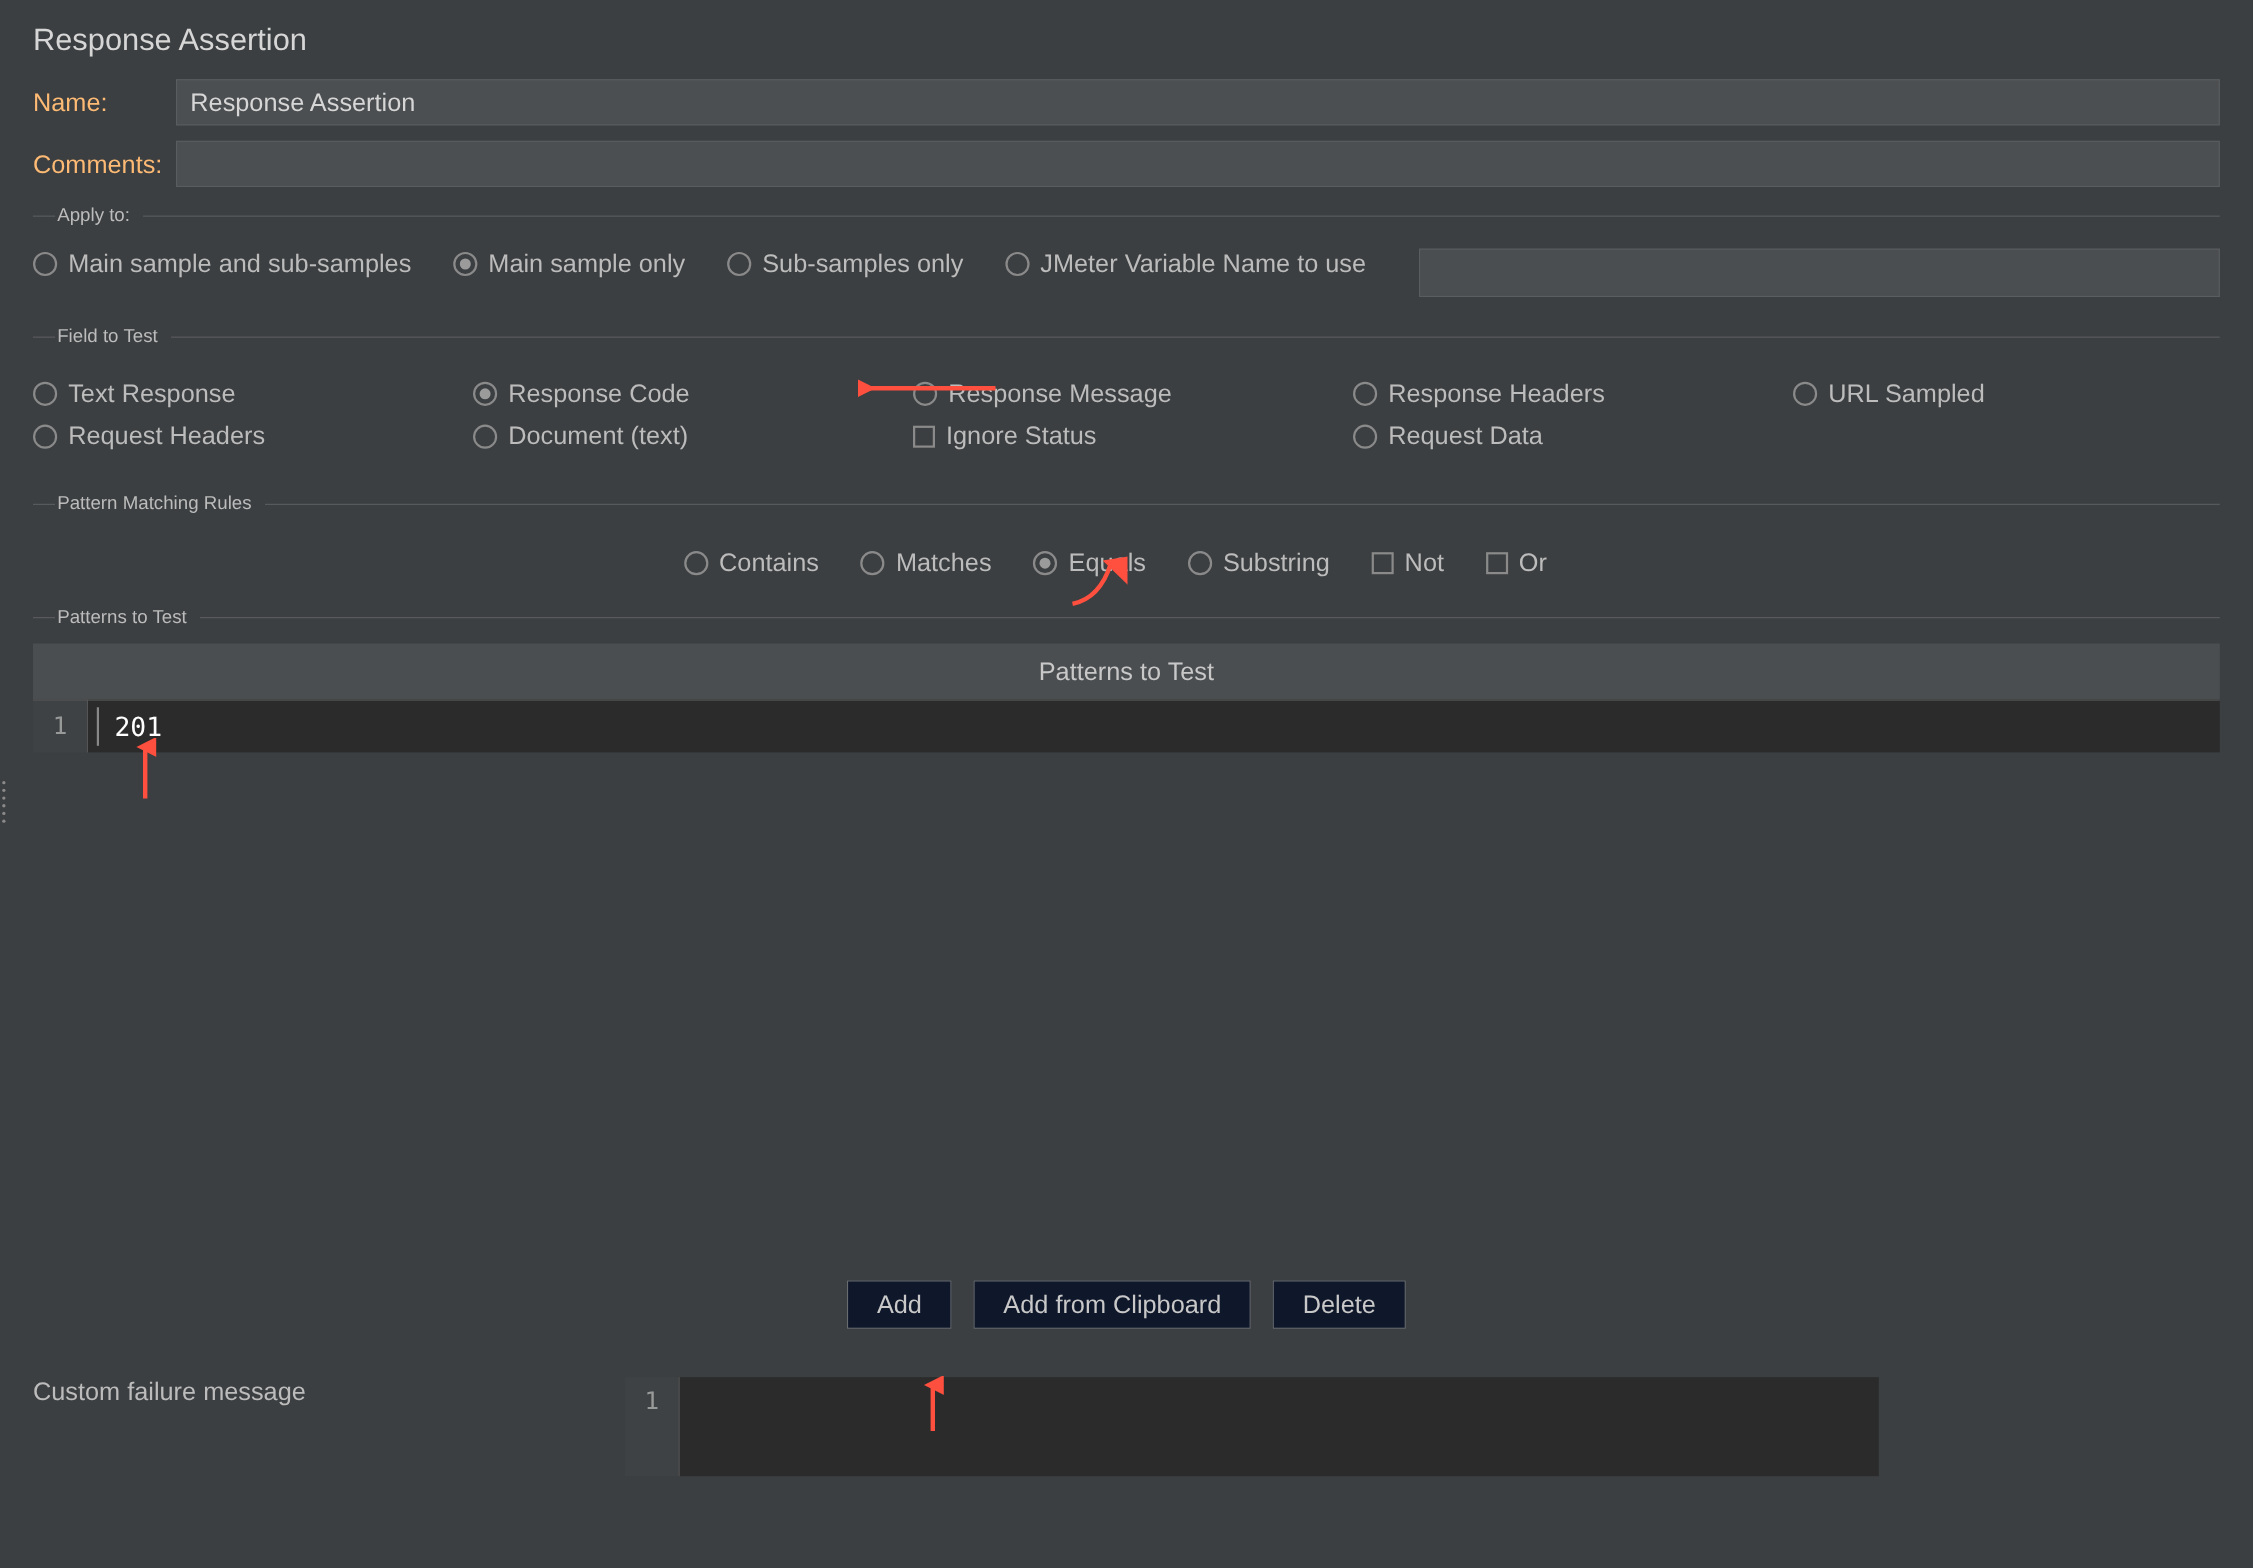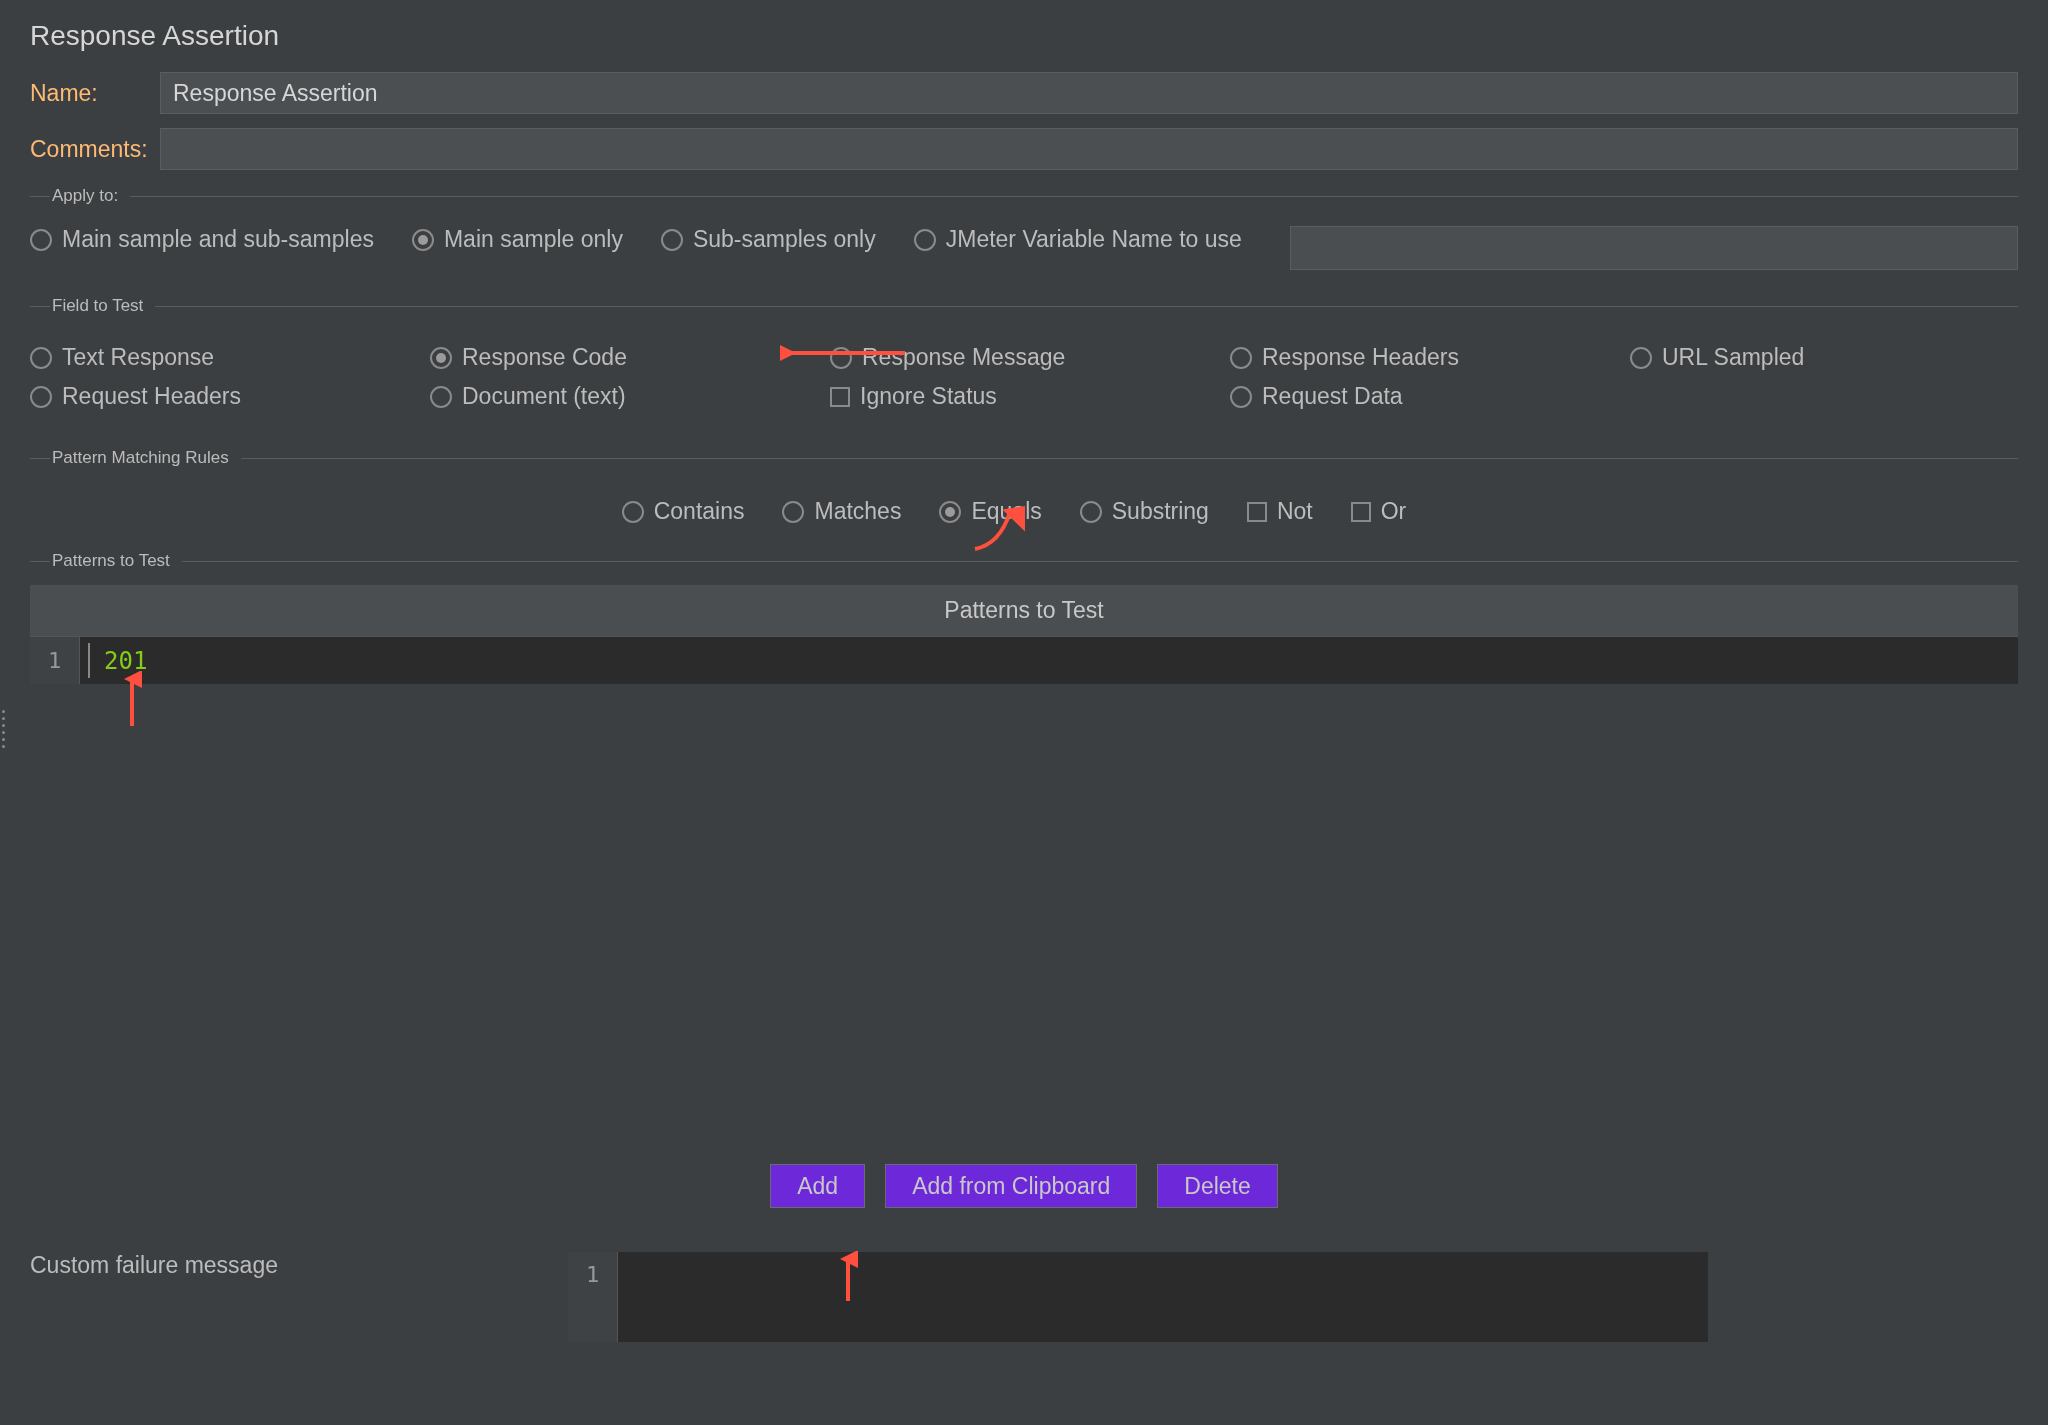--- a/index.html
+++ b/index.html
@@ -58,32 +58,32 @@
     background: #4b4e50; text-align: center; padding: 12px 0; color: #c8c8c8;
   }
   .ptable-row { display: flex; }
   .ptable-num {
     width: 50px; background: #3f4244; color: #989999;
     display: flex; align-items: center; justify-content: center;
     border-right: 1px solid #555; border-top: 1px solid #555;
     font-family: Menlo, monospace; font-size: 22px; height: 48px;
   }
   .ptable-cell {
-    flex: 1; background: #2b2b2b; color: #84cc16;
+    flex: 1; background: #2b2b2b; color: #ffffff;
     padding: 10px 14px; font-family: Menlo, monospace; font-size: 24px;
     border-top: 1px solid #555; height: 48px;
     position: relative;
   }
   .ptable-cell::before {
     content: ""; position: absolute; left: 8px; top: 6px; bottom: 6px;
     width: 2px; background: #888;
   }
   .btn-row { display: flex; justify-content: center; gap: 20px; margin-top: 480px; }
   button.btn {
-    background: #6d28d9; border: 1px solid #696c6e; color: #c8c8c8;
+    background: #0f172a; border: 1px solid #696c6e; color: #c8c8c8;
     font-size: 23px; padding: 8px 26px; height: 44px; cursor: pointer;
   }
   .cfm-row { display: flex; align-items: flex-start; gap: 20px; margin-top: 34px; }
   .cfm-area { display: flex; margin-left: 270px; }
   .cfm-num {
     width: 50px; background: #3f4244; color: #989999;
     display: flex; align-items: flex-start; justify-content: center;
     padding-top: 10px; font-family: Menlo, monospace; font-size: 22px; height: 90px;
     border-right: 1px solid #555;
   }

